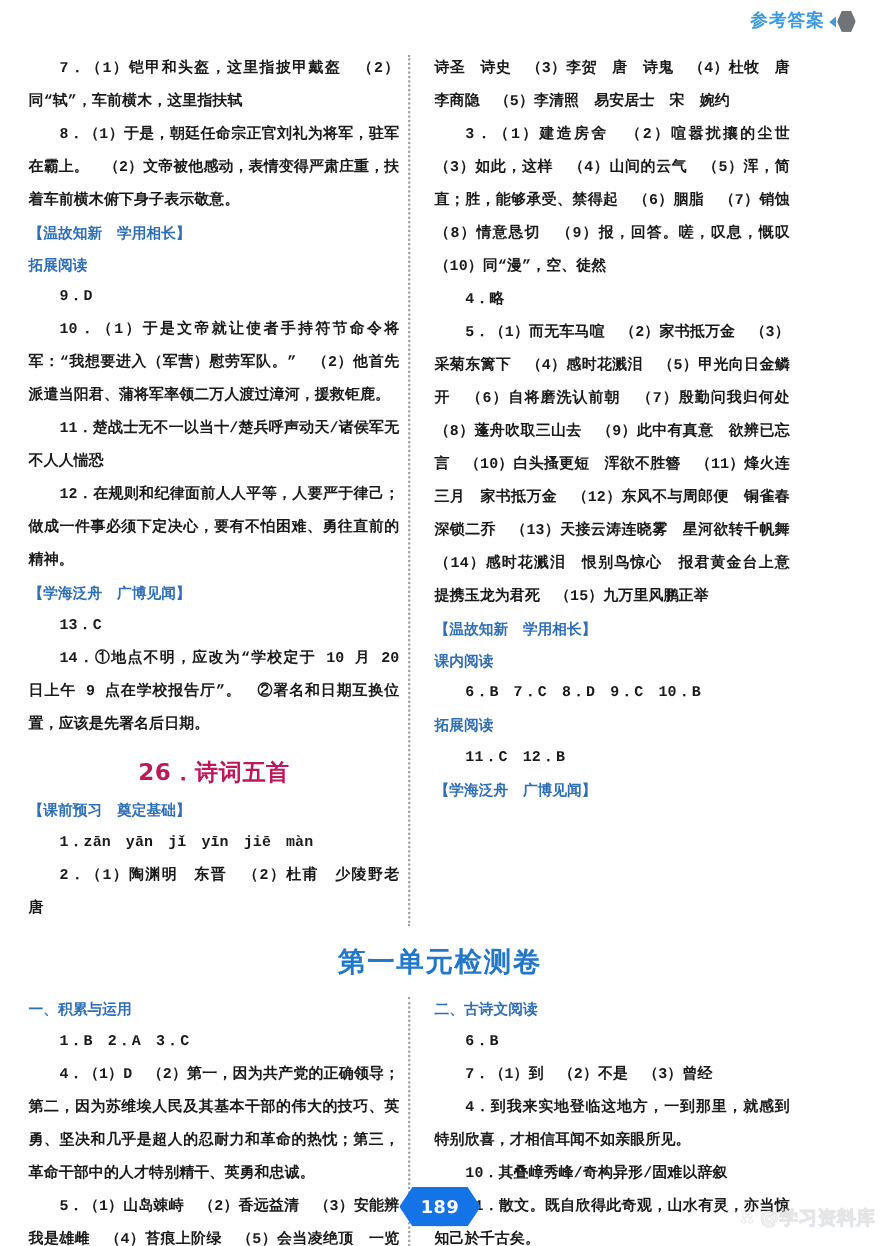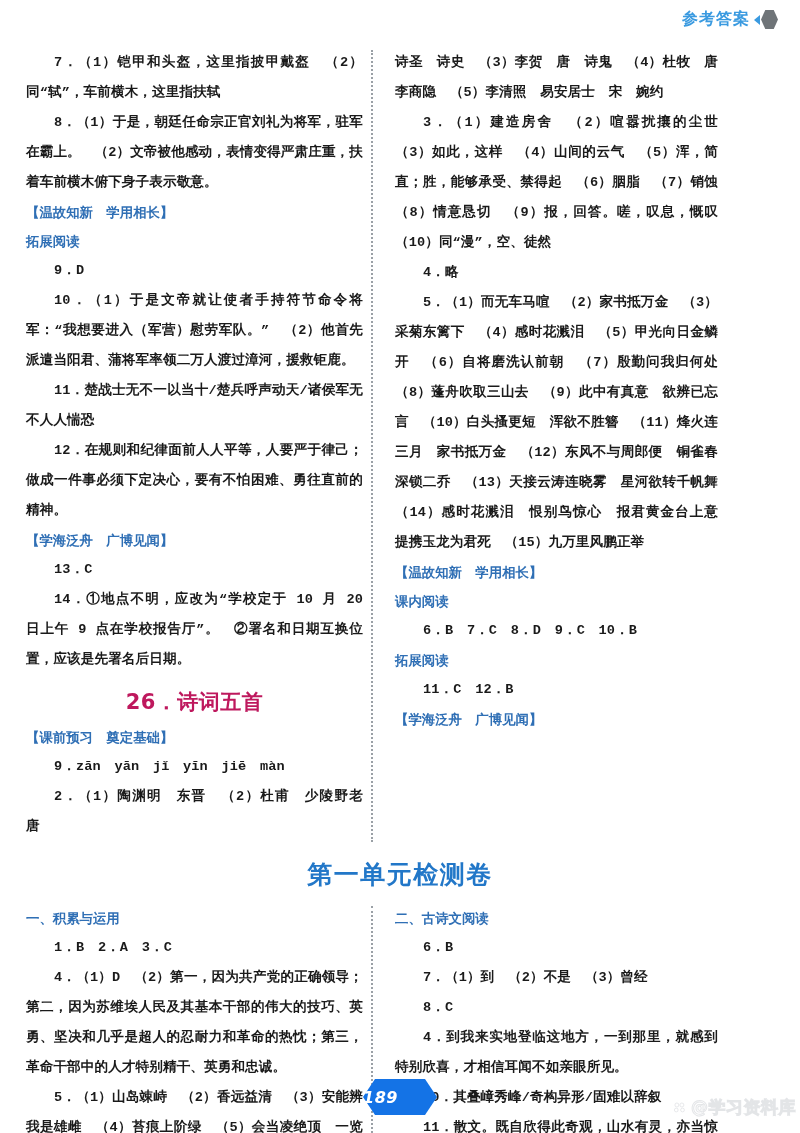--- a/index.html
+++ b/index.html
@@ -104,21 +104,21 @@
   }
 
   
   .page-num-wrap {
     position: absolute; left: 0; right: 0; bottom: 18px;
     display: flex; justify-content: center; align-items: center;
   }
   .page-num {
     position: relative;
     width: 74px; height: 36px;
-    display: flex; align-items: center; justify-content: flex-start; font-style: italic;
+    display: flex; align-items: center; justify-content: center;
   }
   .page-num .bow-l, .page-num .bow-r {
     position: absolute; top: 0; width: 40px; height: 36px;
     background: #1473e6;
   }
   .page-num .bow-l {
     left: 0;
     clip-path: polygon(30% 0%, 100% 0%, 100% 100%, 30% 100%, 0% 50%);
   }
   .page-num .bow-r {
@@ -170,21 +170,21 @@
           <div class="blue-sub">拓展阅读</div>
           <div class="p indent">9．D</div>
           <div class="p indent">10．（1）于是文帝就让使者手持符节命令将军：“我想要进入（军营）慰劳军队。”　（2）他首先派遣当阳君、蒲将军率领二万人渡过漳河，援救钜鹿。</div>
           <div class="p indent">11．楚战士无不一以当十/楚兵呼声动天/诸侯军无不人人惴恐</div>
           <div class="p indent">12．在规则和纪律面前人人平等，人要严于律己；做成一件事必须下定决心，要有不怕困难、勇往直前的精神。</div>
           <div class="blue-bracket">【学海泛舟　广博见闻】</div>
           <div class="p indent">13．C</div>
           <div class="p indent">14．①地点不明，应改为“学校定于 10 月 20 日上午 9 点在学校报告厅”。　②署名和日期互换位置，应该是先署名后日期。</div>
           <div class="sec-heading">26．诗词五首</div>
           <div class="blue-bracket">【课前预习　奠定基础】</div>
-          <div class="p indent">9．zān　yān　jǐ　yīn　jiē　màn</div>
+          <div class="p indent">1．zān　yān　jǐ　yīn　jiē　màn</div>
           <div class="p indent">2．（1）陶渊明　东晋　（2）杜甫　少陵野老　唐</div>
         </div>
       <div class="divider"></div>
       <div class="col col-right" id="colRight">
           <div class="p">诗圣　诗史　（3）李贺　唐　诗鬼　（4）杜牧　唐　李商隐　（5）李清照　易安居士　宋　婉约</div>
           <div class="p indent">3．（1）建造房舍　（2）喧嚣扰攘的尘世　（3）如此，这样　（4）山间的云气　（5）浑，简直；胜，能够承受、禁得起　（6）胭脂　（7）销蚀　（8）情意恳切　（9）报，回答。嗟，叹息，慨叹　（10）同“漫”，空、徒然</div>
           <div class="p indent">4．略</div>
           <div class="p indent">5．（1）而无车马喧　（2）家书抵万金　（3）采菊东篱下　（4）感时花溅泪　（5）甲光向日金鳞开　（6）自将磨洗认前朝　（7）殷勤问我归何处　（8）蓬舟吹取三山去　（9）此中有真意　欲辨已忘言　（10）白头搔更短　浑欲不胜簪　（11）烽火连三月　家书抵万金　（12）东风不与周郎便　铜雀春深锁二乔　（13）天接云涛连晓雾　星河欲转千帆舞　（14）感时花溅泪　恨别鸟惊心　报君黄金台上意　提携玉龙为君死　（15）九万里风鹏正举</div>
           <div class="blue-bracket">【温故知新　学用相长】</div>
           <div class="blue-sub">课内阅读</div>
@@ -202,21 +202,20 @@
           <div class="blue-sub">一、积累与运用</div>
           <div class="p indent">1．B　2．A　3．C</div>
           <div class="p indent">4．（1）D　（2）第一，因为共产党的正确领导；第二，因为苏维埃人民及其基本干部的伟大的技巧、英勇、坚决和几乎是超人的忍耐力和革命的热忱；第三，革命干部中的人才特别精干、英勇和忠诚。</div>
           <div class="p indent">5．（1）山岛竦峙　（2）香远益清　（3）安能辨我是雄雌　（4）苔痕上阶绿　（5）会当凌绝顶　一览众山小</div>
         </div>
       <div class="divider"></div>
       <div class="col col-right" id="unitRight">
           <div class="blue-sub">二、古诗文阅读</div>
           <div class="p indent">6．B</div>
           <div class="p indent">7．（1）到　（2）不是　（3）曾经</div>
-          <div class="p indent">8．C</div>
           <div class="p indent">4．到我来实地登临这地方，一到那里，就感到特别欣喜，才相信耳闻不如亲眼所见。</div>
           <div class="p indent">10．其叠嶂秀峰/奇构异形/固难以辞叙</div>
           <div class="p indent">11．散文。既自欣得此奇观，山水有灵，亦当惊知己於千古矣。</div>
         </div>
     </div>
 
   </div>
 
   <div class="page-num-wrap">
     <div class="page-num">

